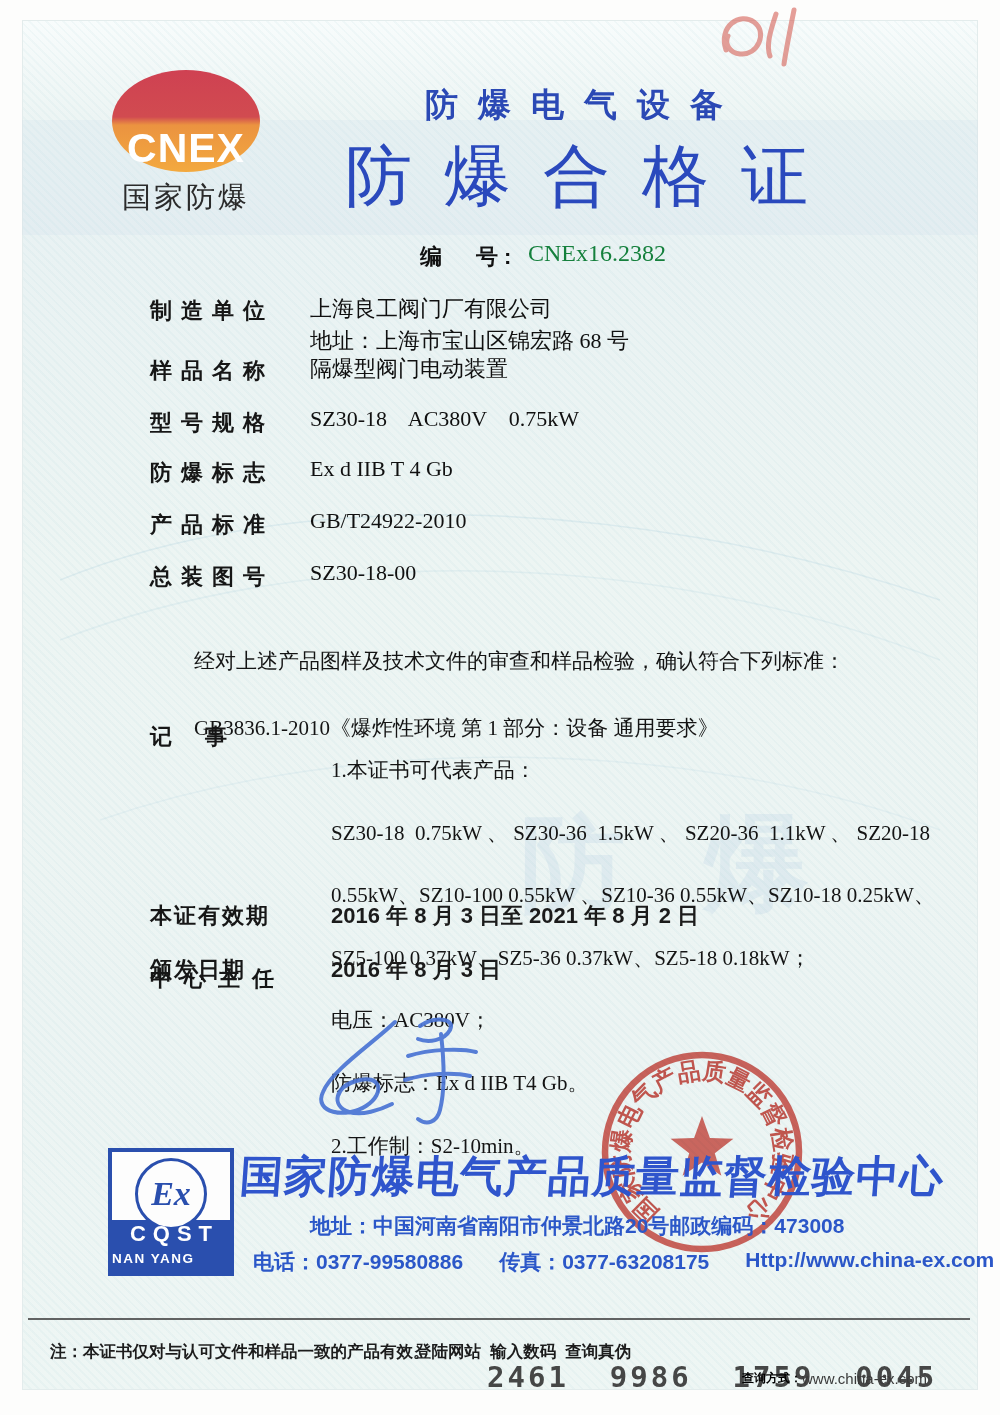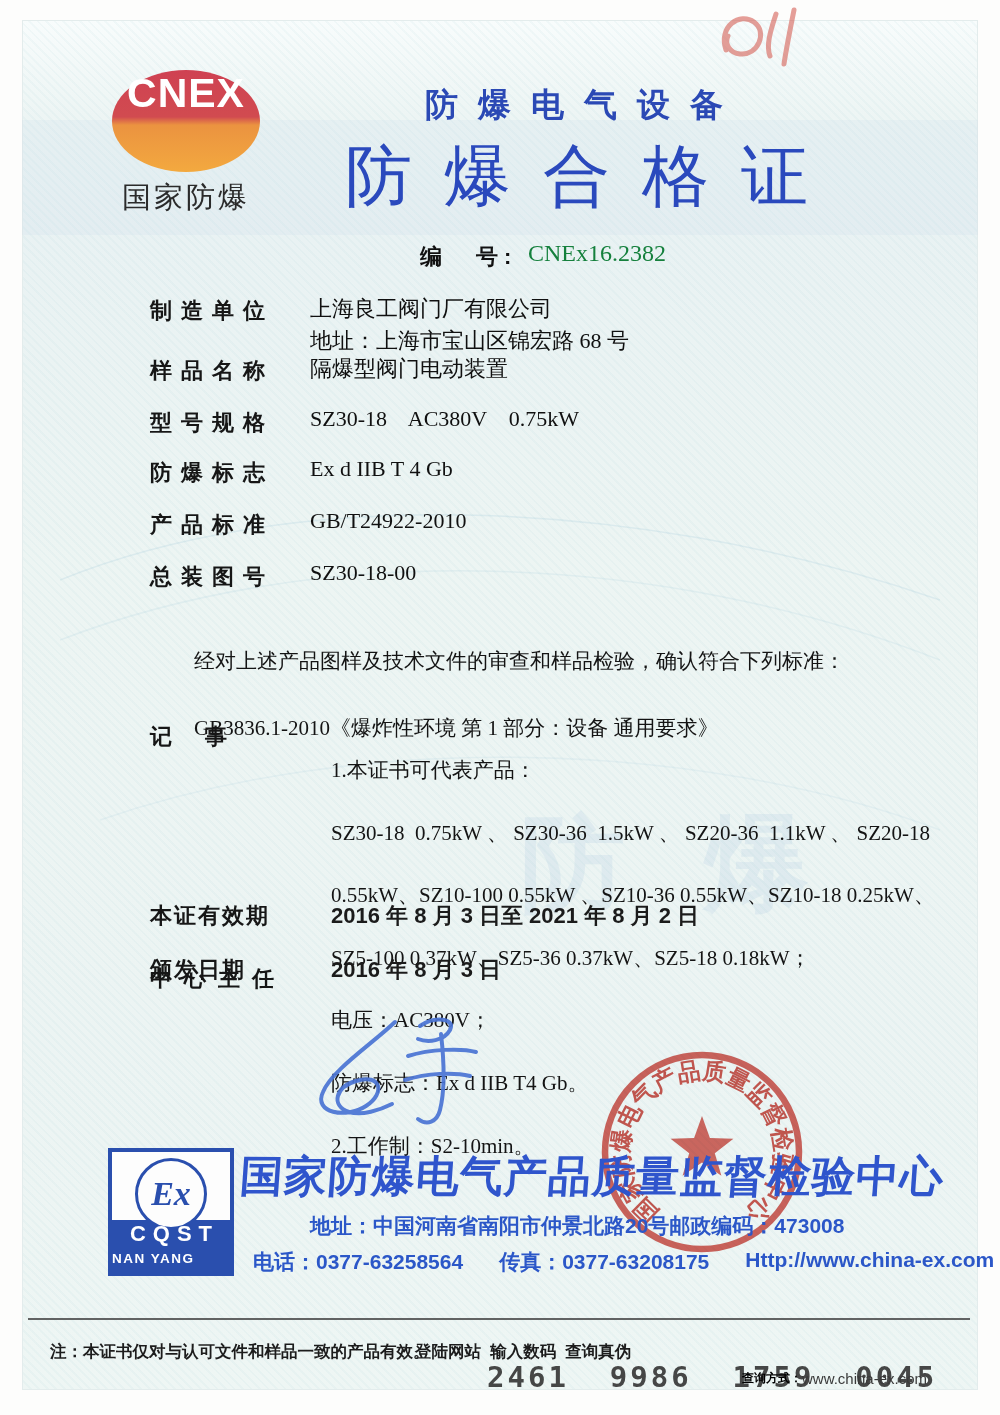--- a/index.html
+++ b/index.html
@@ -31,21 +31,21 @@
   <div class="wm">防 爆</div>
 
   <svg class="abs" style="left:60px;top:400px;z-index:0;" width="880" height="480" viewBox="0 0 880 480">
     <path d="M0 180 C 220 90, 560 90, 880 200" stroke="rgba(140,190,210,0.18)" stroke-width="1.5" fill="none"></path>
     <path d="M0 240 C 260 140, 600 150, 880 260" stroke="rgba(140,190,210,0.14)" stroke-width="1.5" fill="none"></path>
     <path d="M40 420 C 300 330, 640 340, 880 430" stroke="rgba(140,190,210,0.12)" stroke-width="1.5" fill="none"></path>
   </svg>
 
   <div class="abs" style="left:112px;top:70px;width:148px;height:102px;border-radius:50%;
        background:linear-gradient(180deg,#cf4152 0%,#d14b50 46%,#eb9340 54%,#f3a93f 100%);
-       display:flex;align-items:flex-start;justify-content:center;">
+       display:flex;align-items:flex-end;justify-content:center;">
     <span style="color:#ffffff;font-size:41px;font-weight:800;letter-spacing:1px;">CNEX</span>
   </div>
   <div class="abs" style="left:98px;top:178px;width:176px;text-align:center;font-size:29px;color:#2b2b2b;letter-spacing:3px;">国家防爆</div>
 
   <svg class="abs" style="left:712px;top:6px;" width="95" height="66" viewBox="0 0 95 66">
     <g stroke="rgba(210,80,70,0.55)" stroke-width="5" fill="none" stroke-linecap="round">
       <path d="M 14 44 C 6 20 28 6 42 16 C 56 26 46 50 28 48 C 18 47 12 38 16 30"></path>
       <path d="M 64 8 C 58 26 54 40 58 50"></path>
       <path d="M 82 4 C 78 24 74 44 72 58"></path>
     </g>
@@ -125,21 +125,21 @@
   </div>
 
   <div class="abs" style="left:240px;top:1148px;width:690px;font-size:43px;font-weight:700;color:#2f55cc;
        font-family:'Liberation Serif',serif;transform:skewX(-4deg);letter-spacing:1px;">国家防爆电气产品质量监督检验中心</div>
 
   <div class="abs" style="left:310px;top:1212px;display:flex;">
     <span class="contact">地址：中国河南省南阳市仲景北路20号</span>
     <span class="contact">邮政编码：473008</span>
   </div>
   <div class="abs" style="left:253px;top:1248px;display:flex;gap:36px;">
-    <span class="contact">电话：0377-63258564</span>
+    <span class="contact">电话：0377-99580886</span>
     <span class="contact">传真：0377-63208175</span>
     <span class="contact">Http://www.china-ex.com</span>
   </div>
 
   <div class="abs" style="left:28px;top:1318px;width:942px;height:2px;background:#3f3f3f;opacity:0.8;"></div>
   <div class="abs" style="left:50px;top:1341px;font-size:16.5px;font-weight:700;color:#1c1c1c;">注：本证书仅对与认可文件和样品一致的产品有效。</div>
   <div class="abs" style="left:396px;top:1341px;font-size:16.5px;font-weight:700;color:#1c1c1c;margin-left:19px;">登陆网站  输入数码  查询真伪</div>
   <div class="abs" style="left:487px;top:1360px;font-size:29px;font-weight:700;color:#2f2f2f;letter-spacing:3px;
        font-family:'DejaVu Sans Mono',monospace;opacity:0.88;">2461  9986  1759  0045</div>
   <div class="abs" style="left:742px;top:1370px;display:flex;">

